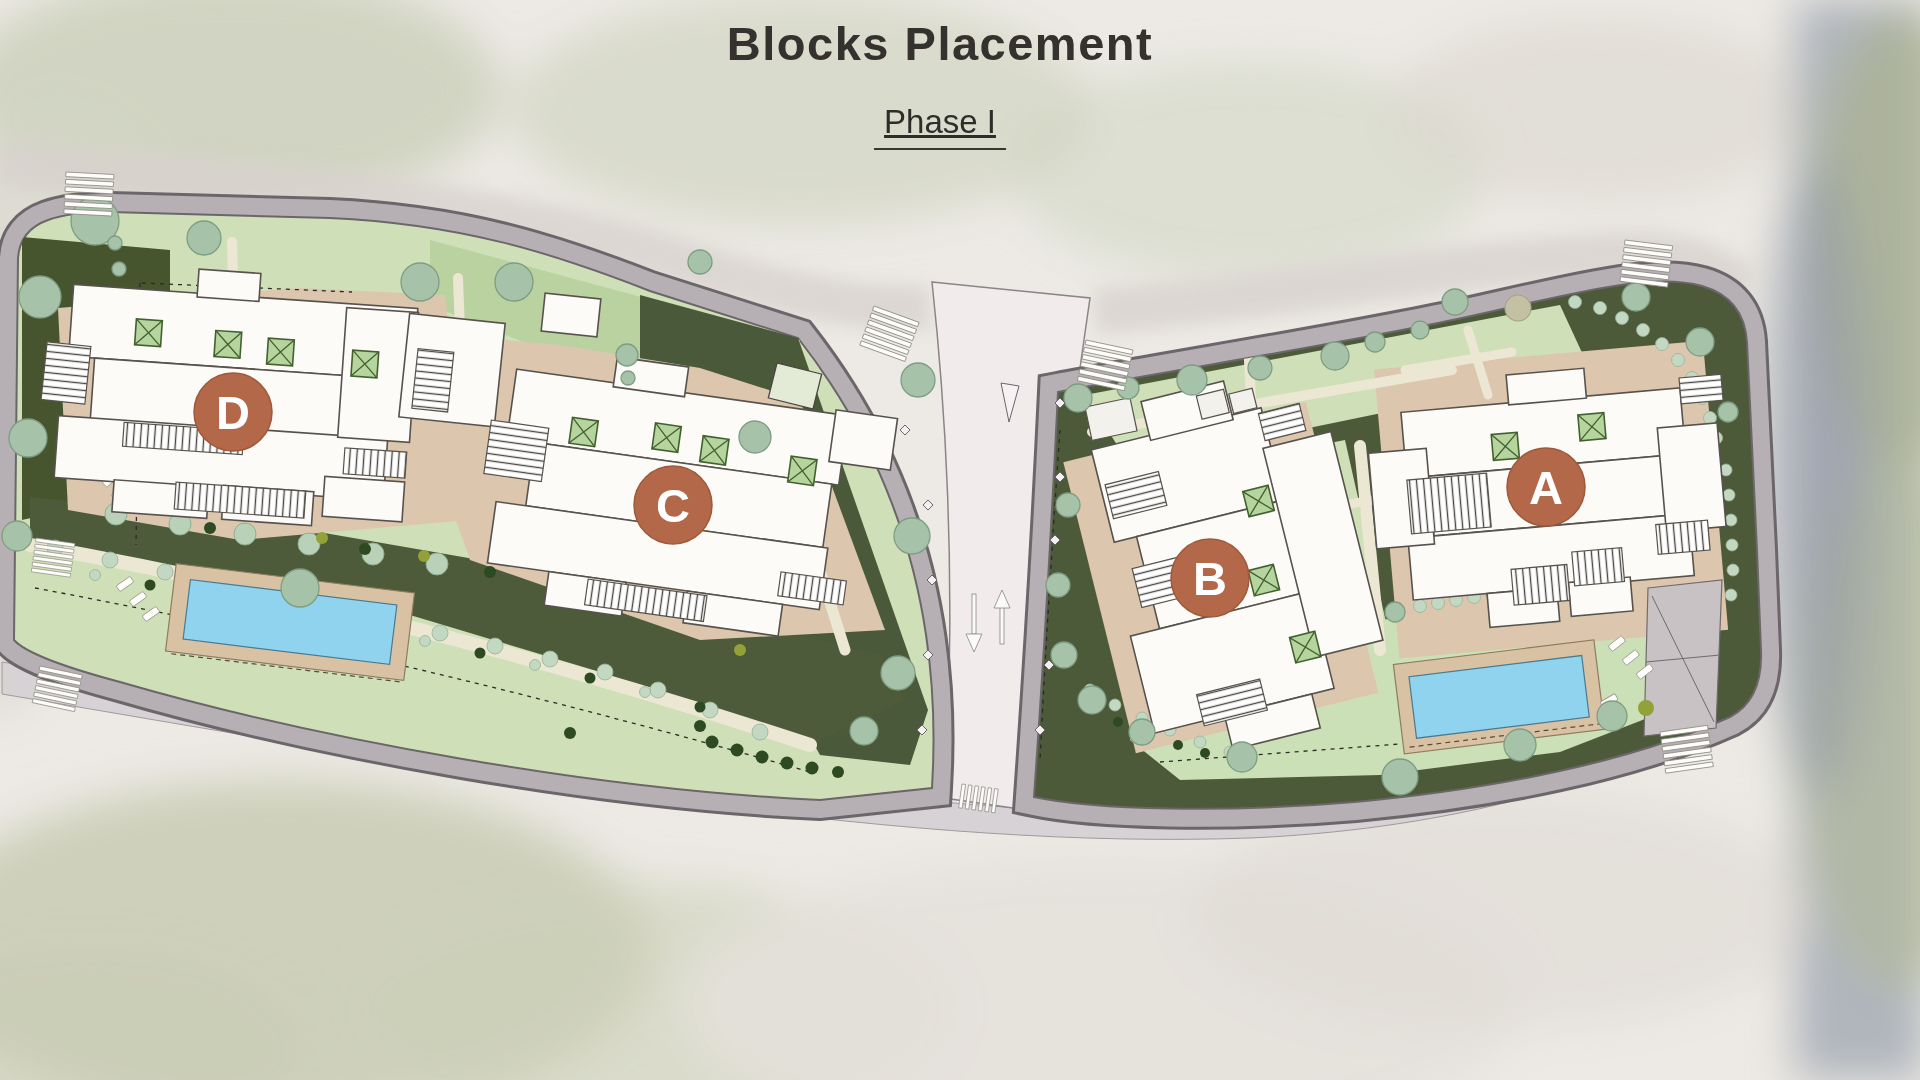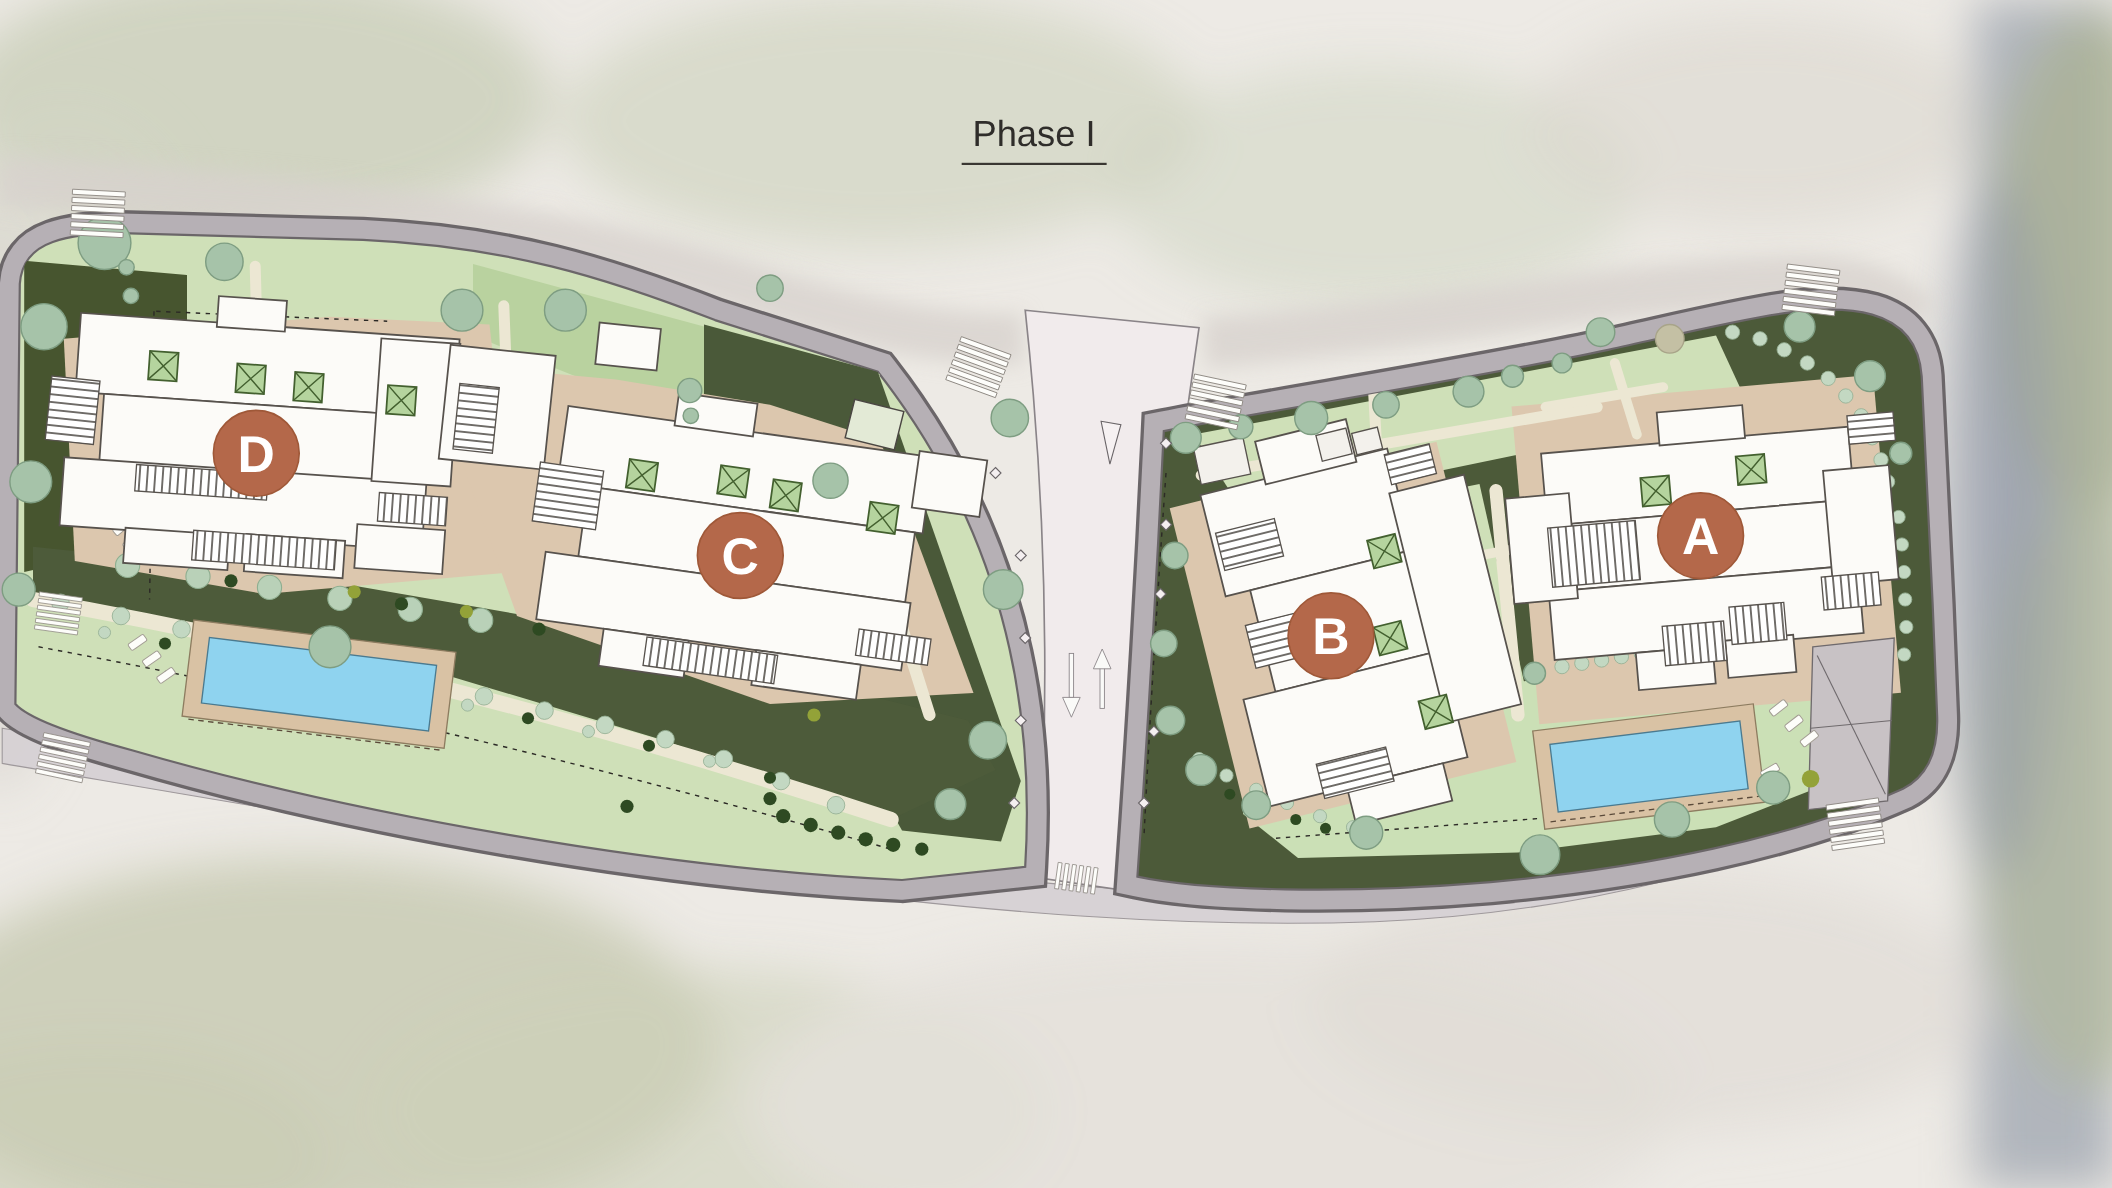--- a/index.html
+++ b/index.html
@@ -2,21 +2,21 @@
 <html><head>
 <meta charset="utf-8">
 <style>
   html,body{margin:0;padding:0;background:#e9e6e1;}
   .stage{position:relative;width:1920px;height:1080px;overflow:hidden;font-family:"Liberation Sans",sans-serif;}
   .stage svg{position:absolute;left:0;top:0;}
   .title{position:absolute;top:16px;left:940px;transform:translateX(-50%);
          font-size:47px;font-weight:700;letter-spacing:1.5px;color:#34312e;white-space:nowrap;}
   .subtitle{position:absolute;top:103px;left:940px;transform:translateX(-50%);
          font-size:33px;font-weight:500;color:#2f2d2a;border-bottom:2.5px solid #3a3732;
-         padding:0 10px 7px;white-space:nowrap;}
+         padding:0 10px 7px;white-space:nowrap;text-decoration:underline;}
   .tree{fill:#a6c3a9;stroke:#7e9d82;stroke-width:1.3;}
   .tree2{fill:#b9d1b8;stroke:#8fae90;stroke-width:1;}
   .hedge{fill:#c3d8c2;stroke:#97b296;stroke-width:.8;}
   .bushD{fill:#2e4a22;stroke:none;}
   .bushO{fill:#93a238;stroke:none;}
   .bldg{fill:#fcfbf8;stroke:#57524d;stroke-width:1.6;}
   .boxlite{fill:#f3f1ec;stroke:#57524d;stroke-width:1.2;}
   .stair{stroke:#57524d;stroke-width:1.2;}
   .path-pale{stroke:#ece7d3;fill:none;stroke-linecap:round;}
   .dash{stroke:#2c2a26;stroke-width:1.3;fill:none;stroke-dasharray:4 5;}
@@ -464,14 +464,15 @@
       <use href="#dmd" transform="translate(922,730)"></use>
       <use href="#dmd" transform="translate(1060,403)"></use>
           <use href="#dmd" transform="translate(1060,477)"></use>
       <use href="#dmd" transform="translate(1055,540)"></use>
           <use href="#dmd" transform="translate(1049,665)"></use>
       <use href="#dmd" transform="translate(1040,730)"></use>
     </g>
   </g>
 </svg>
 
+<div class="title">Blocks Placement</div>
 <div class="subtitle">Phase I</div>
 </div>
 
 </body></html>

